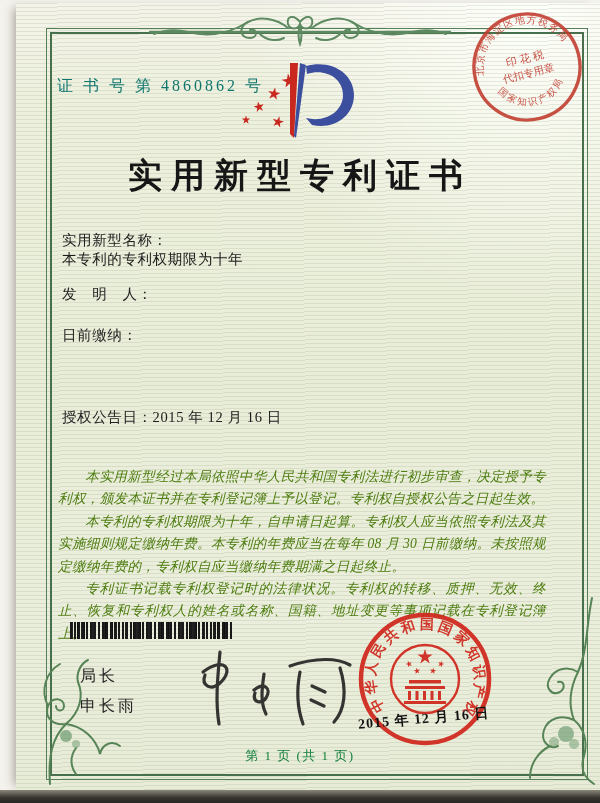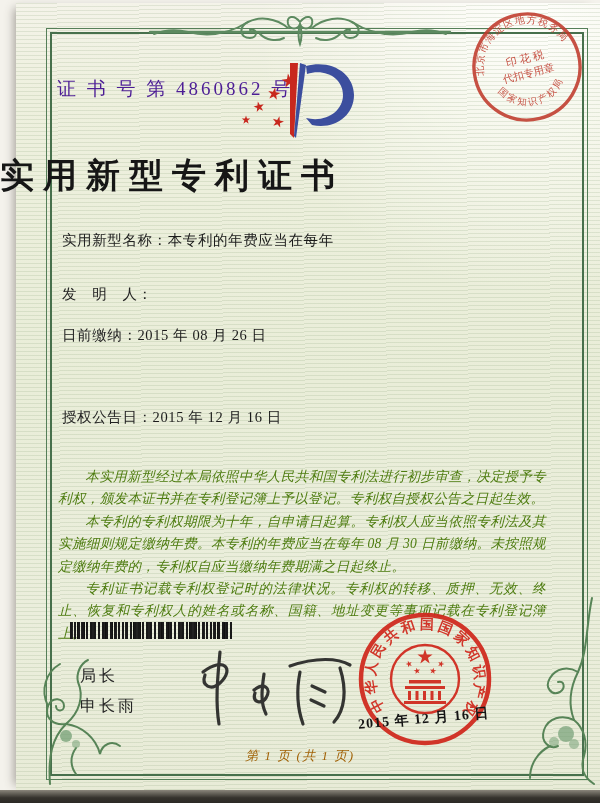--- a/index.html
+++ b/index.html
@@ -12,44 +12,44 @@
       radial-gradient(circle at 88% 2%, rgba(255,255,252,0.9), rgba(255,255,252,0) 30%),
       linear-gradient(180deg,#f4f3e9 0%,#eef0de 12%,#e9edd8 48%,#ebeedc 78%,#e8ebd7 100%);
     box-shadow:-7px 0 9px -5px rgba(70,65,55,0.45);}
   .photo-bottom-edge{position:absolute;left:0;bottom:0;width:600px;height:13px;
     background:linear-gradient(180deg,#8a867b,#35332d 60%,#2b2925);}
   
   .frame-outer{position:absolute;left:46px;top:28px;width:540px;height:750px;
     border:1px solid #557f58;}
   .frame-inner{position:absolute;left:3px;top:3px;right:3px;bottom:3px;border:2px solid #47704c;}
   
-  .cert-number{position:absolute;left:57px;top:76px;font-size:19px;letter-spacing:3px;color:#4c1d95;}
-  .title{position:absolute;left:0;top:153px;width:600px;text-align:left;
+  .cert-number{position:absolute;left:57px;top:76px;font-size:16px;letter-spacing:3px;color:#0f766e;}
+  .title{position:absolute;left:0;top:153px;width:600px;text-align:center;
     font-size:34px;font-weight:bold;letter-spacing:9px;color:#161616;}
   .fields{position:absolute;left:62px;top:231px;width:480px;}
   .field-row{display:flex;font-size:14.5px;letter-spacing:0.6px;height:21px;margin-bottom:20px;white-space:nowrap;}
-  .field-row:first-child{margin-bottom:33px;}
+  .field-row:first-child{margin-bottom:33px;flex-direction:column;}
   .field-label{color:#222;}
   .field-value{color:#1b1b1b;}
   .paragraphs{position:absolute;left:58px;top:466px;width:488px;font-size:13.6px;line-height:22.4px;
     text-align:justify;font-style:italic;color:#4d7c0f;letter-spacing:0.3px;}
   .paragraphs p{margin:0;text-indent:2em;}
   
   .barcode{position:absolute;left:70px;top:622px;width:162px;height:17px;
     background-image:
       repeating-linear-gradient(90deg,#191919 0 2px,transparent 2px 4px),
       repeating-linear-gradient(90deg,#101010 0 1px,transparent 1px 7px),
       repeating-linear-gradient(90deg,#222 0 3px,transparent 3px 11px);}
   .sig-labels{position:absolute;left:80px;top:666px;font-size:16px;letter-spacing:3px;color:#242424;font-family:"Liberation Sans","DejaVu Sans",sans-serif;}
   .sig-labels div{margin-bottom:9px;}
   .signature-svg{position:absolute;left:188px;top:642px;}
   .seal-svg{position:absolute;left:356px;top:610px;opacity:0.93;}
   .seal-date{position:absolute;left:358px;top:710px;font-size:14px;font-weight:bold;color:#141414;
     letter-spacing:1px;transform:rotate(-5deg);}
-  .footer{position:absolute;left:0;top:747px;width:600px;text-align:center;font-size:13px;letter-spacing:1.5px;color:#a16207;font-style:italic;}
+  .footer{position:absolute;left:0;top:747px;width:600px;text-align:center;font-size:13px;letter-spacing:1.5px;color:#15803d;}
   .stamp-svg{position:absolute;left:468px;top:8px;transform:rotate(-14deg);opacity:0.88;}
   .logo-svg{position:absolute;left:232px;top:58px;}
   .ornament-top{position:absolute;left:148px;top:12px;}
   .flourish-bl{position:absolute;left:36px;top:652px;}
   .flourish-br{position:absolute;left:508px;top:596px;}
 </style>
 </head>
 <body>
 
 <div class="page">
@@ -132,28 +132,27 @@
       <polygon points="68,5 74,7 64,80 62,78"></polygon>
       <path d="M74,8 C100,1 122,16 122,37 C122,58 102,72 80,67 L74,60 C94,65 111,53 111,37 C111,20 93,10 75,16 Z"></path>
     </g>
   </svg>
 
   <div class="title">实用新型专利证书</div>
 
   <div class="fields">
     <div class="field-row">
       <span class="field-label">实用新型名称：</span>
-      <span class="field-value">本专利的年费应当在每年</span>
+      <span class="field-value">本专利的专利权期限为十年</span>
     </div>
     <div class="field-row">
       <span class="field-label">发　明　人：</span>
     </div>
     <div class="field-row">
       <span class="field-label">日前缴纳：</span>
-      <span class="field-value">2015 年 08 月 26 日</span>
     </div>
     <div class="field-row">
     </div>
     <div class="field-row">
       <span class="field-label">授权公告日：</span>
       <span class="field-value">2015 年 12 月 16 日</span>
     </div>
   </div>
 
   <div class="paragraphs">

